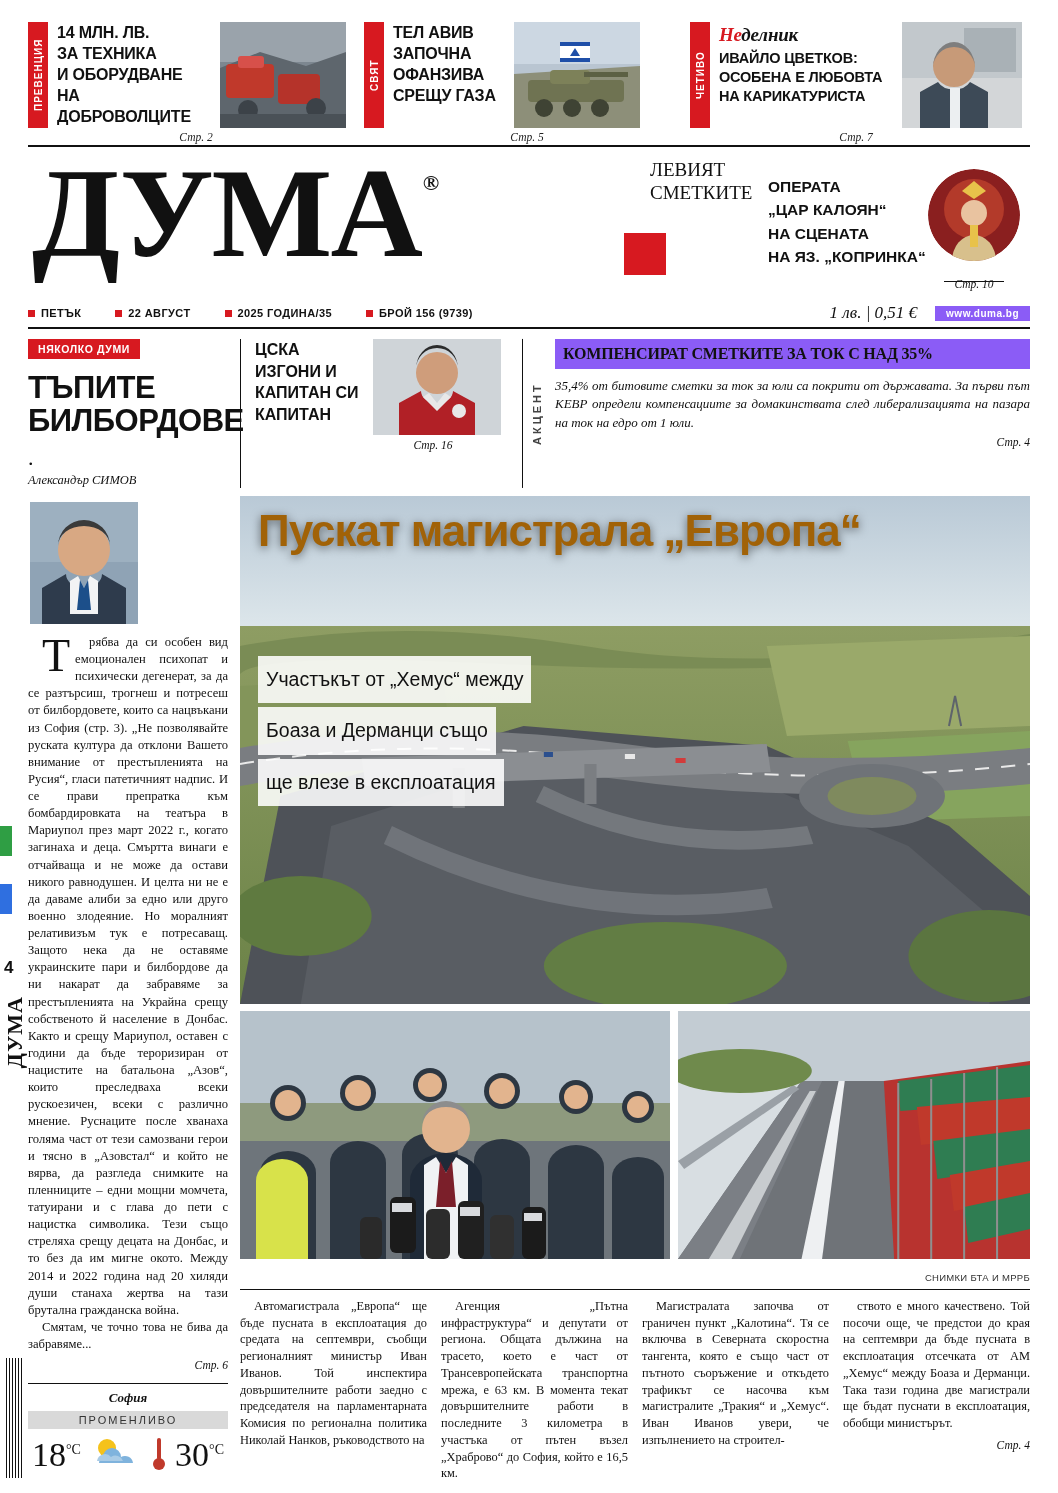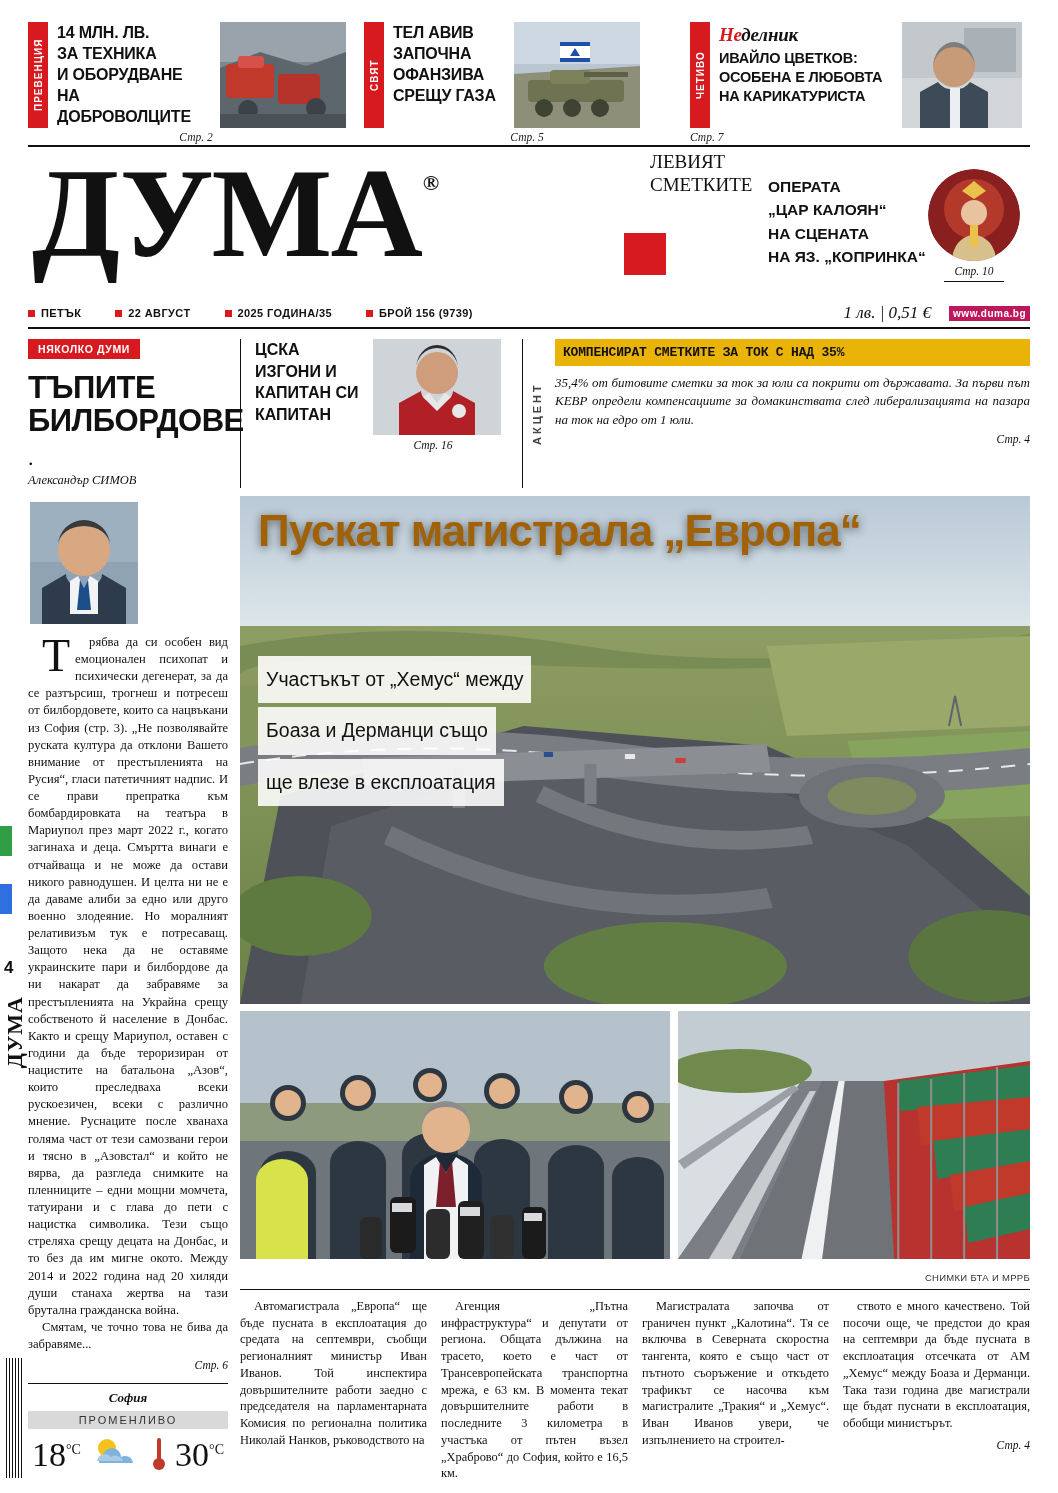--- a/index.html
+++ b/index.html
@@ -36,48 +36,48 @@
   .teaser-1 .ttext { width: 172px; }
   .teaser-2 .ttext { width: 130px; }
   .teaser-3 .ttext { width: 192px; font-size: 14.5px; }
   .teaser-3 .tphoto { width: 120px; }
   .kursiv-head { font-family: "Liberation Serif", serif; font-style: italic; font-weight: bold; font-size: 19px; margin-bottom: 2px; }
   .kursiv-head .ne { color: #d71920; }
 
   .pages-row { display: flex; font-style: italic; font-size: 11.5px; color: #222; padding-top: 3px; }
   .pages-row .p1 { width: 336px; text-align: center; }
   .pages-row .p2 { width: 326px; text-align: center; }
-  .pages-row .p3 { width: 338px; text-align: left; padding-right: 6px; }
+  .pages-row .p3 { width: 338px; text-align: center; padding-right: 6px; }
 
   .rule-thick { border-top: 2px solid #111; margin-top: 2px; }
 
   
   .masthead { display: flex; align-items: flex-start; padding-top: 8px; position: relative; height: 150px; }
   .logo {
     font-family: "Liberation Serif", serif; font-weight: bold;
     font-size: 128px; line-height: 0.92; letter-spacing: -2px;
     color: #111; position: relative; padding-left: 4px;
   }
   .logo .reg { font-size: 22px; vertical-align: top; position: relative; top: 18px; left: 2px; }
   .red-square { width: 42px; height: 42px; background: #d71920; position: absolute; left: 596px; top: 86px; }
-  .leviat { font-family: "Liberation Serif", serif; font-size: 19px; line-height: 1.2; position: absolute; left: 622px; top: 4px; }
+  .leviat { font-family: "Liberation Serif", serif; font-size: 19px; line-height: 1.2; position: absolute; left: 622px; top: 12px; }
   .opera-block { position: absolute; left: 740px; top: 28px; width: 160px;
     font-family: "Liberation Sans", sans-serif; font-weight: bold; font-size: 15.5px; line-height: 1.5; }
   .opera-photo { position: absolute; left: 900px; top: 22px; width: 92px; height: 92px; border-radius: 50%; overflow: hidden; }
-  .opera-page { position: absolute; left: 900px; top: 118px; width: 92px; text-align: center; font-style: italic; font-size: 11.5px; }
+  .opera-page { position: absolute; left: 900px; top: 131px; width: 92px; text-align: center; font-style: italic; font-size: 11.5px; }
   .opera-underline { position: absolute; left: 916px; top: 134px; width: 60px; border-top: 1.5px solid #111; }
 
   
   .dateline { display: flex; align-items: center; font-family: "Liberation Sans", sans-serif;
      font-size: 11px; font-weight: bold; letter-spacing: .4px; padding-top: 6px; }
   .dateline .bullet { width: 7px; height: 7px; background: #d71920; display: inline-block; margin-right: 6px; }
   .dateline span.item { margin-right: 34px; display: flex; align-items: center; }
   .price { margin-left: auto; font-family: "Liberation Serif", serif; font-style: italic; font-size: 17px; font-weight: normal; letter-spacing: 0; }
-  .webbar { background: #be185d; color: #fff; font-family: "Liberation Sans", sans-serif; font-size: 10px;
-    padding: 2px 4px; margin-left: 18px; letter-spacing: .5px; }
+  .webbar { background: #8b5cf6; color: #fff; font-family: "Liberation Sans", sans-serif; font-size: 10px;
+    padding: 2px 11px; margin-left: 18px; letter-spacing: .5px; }
   .rule-dbl { border-top: 2px solid #111; margin-top: 4px; }
 
   
   .band2 { display: flex; padding-top: 10px; }
   .col-left { width: 212px; padding-right: 12px; }
   .badge { background: #d71920; color: #fff; font-family: "Liberation Sans", sans-serif;
     font-weight: bold; font-size: 10.5px; letter-spacing: .6px; padding: 4px 10px; display: inline-block; }
   .oped-title { font-family: "Liberation Sans", sans-serif; font-weight: bold; font-size: 31px;
      line-height: 1.08; margin-top: 12px; letter-spacing: -0.5px; }
   .oped-dot { font-size: 22px; line-height: .5; margin-top: 14px; }
@@ -86,22 +86,22 @@
   .cska { width: 270px; padding-left: 14px; border-left: 1px solid #111; display: flex; }
   .cska .ctext { font-family: "Liberation Sans", sans-serif; font-weight: bold; font-size: 16px; line-height: 1.35; width: 110px; }
   .cska .cphoto { width: 128px; height: 96px; margin-left: 8px; overflow: hidden; position: relative; }
   .cska-page { font-style: italic; font-size: 11.5px; text-align: center; margin-top: 4px; }
 
   .akcent { flex: 1; padding-left: 12px; display: flex; }
   .akcent .vtag { writing-mode: vertical-rl; transform: rotate(180deg);
     font-family: "Liberation Sans", sans-serif; font-weight: bold; font-size: 11px; letter-spacing: 3px;
     color: #444; display: flex; align-items: center; justify-content: center; padding-right: 8px; border-right: 1px solid #111;}
   .akcent .abody { padding-left: 12px; }
-  .akcent .ahead { background: #eab308; font-family: Liberation Mono, monospace; font-weight: bold;
-     font-size: 13px; padding: 6px 8px; letter-spacing: -0.2px; }
+  .akcent .ahead { background: #8b5cf6; font-family: Liberation Serif, serif; font-weight: bold;
+     font-size: 16px; padding: 6px 8px; letter-spacing: -0.2px; }
   .akcent .alead { font-family: "Liberation Serif", serif; font-style: italic; font-size: 13px;
     line-height: 1.42; margin-top: 8px; text-align: justify; }
   .akcent .apage { font-style: italic; font-size: 11.5px; text-align: right; margin-top: 4px; }
 
   
   .main { display: flex; margin-top: 8px; }
   .left-rail { width: 212px; padding-right: 12px; position: relative; }
   .headshot { width: 108px; height: 122px; overflow: hidden; margin: 6px 0 10px 2px; position: relative; }
   .oped-body { font-size: 12.6px; line-height: 1.36; text-align: justify; hyphens: auto; }
   .oped-body p { margin: 0 0 0 0; text-indent: 14px; }

